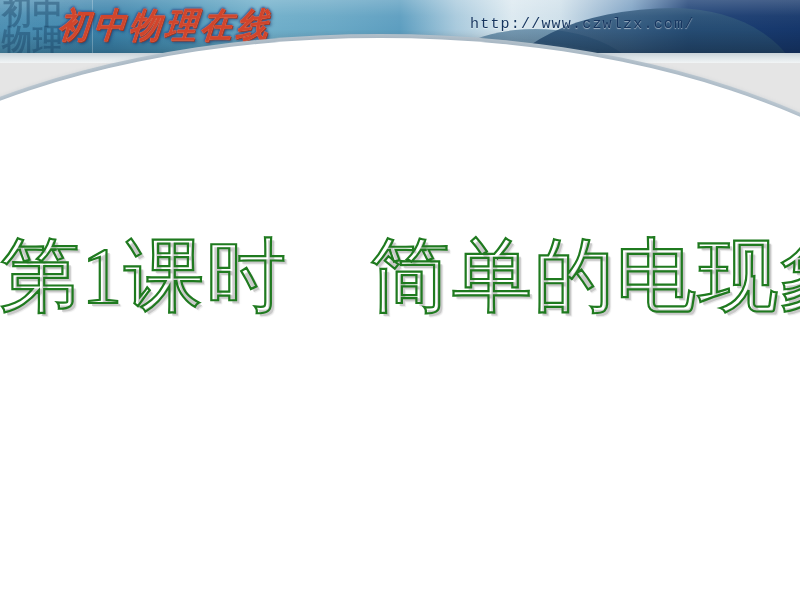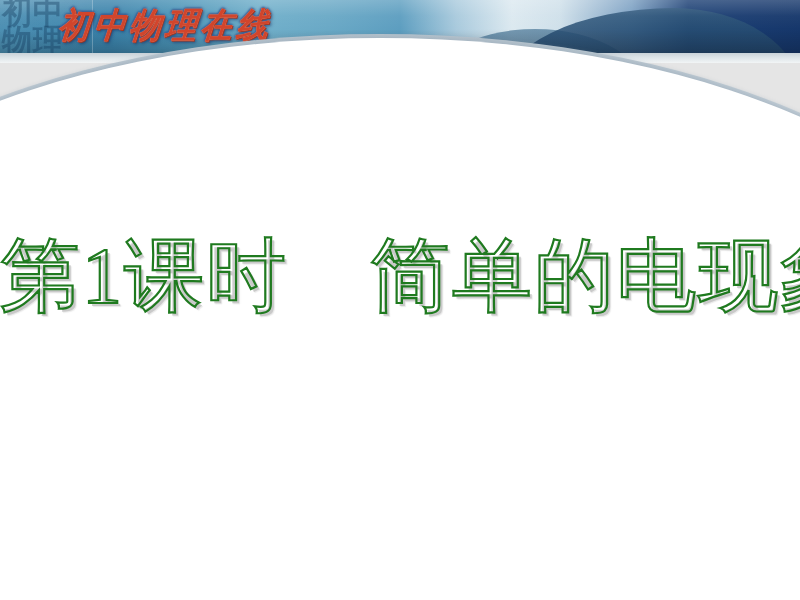--- a/index.html
+++ b/index.html
@@ -269,20 +269,21 @@
   <div class="bottom-rule"></div>
 
   <div class="banner">
     <div class="banner-hill2"></div>
     <div class="banner-hill"></div>
     <div class="banner-shade"></div>
     <div class="banner-ghost-panel"></div>
     <div class="banner-ghost">初中
 物理</div>
     <div class="logo-text">初中物理在线</div>
+    <div class="banner-url">http://www.czwlzx.com/</div>
   </div>
   <div class="under-strip"></div>
 
   <div class="page-arc-edge"></div>
   <div class="page-arc"></div>
 
   <div class="title-wrap">
     <span class="title">第1课时　简单的电现象</span>
   </div>
 

